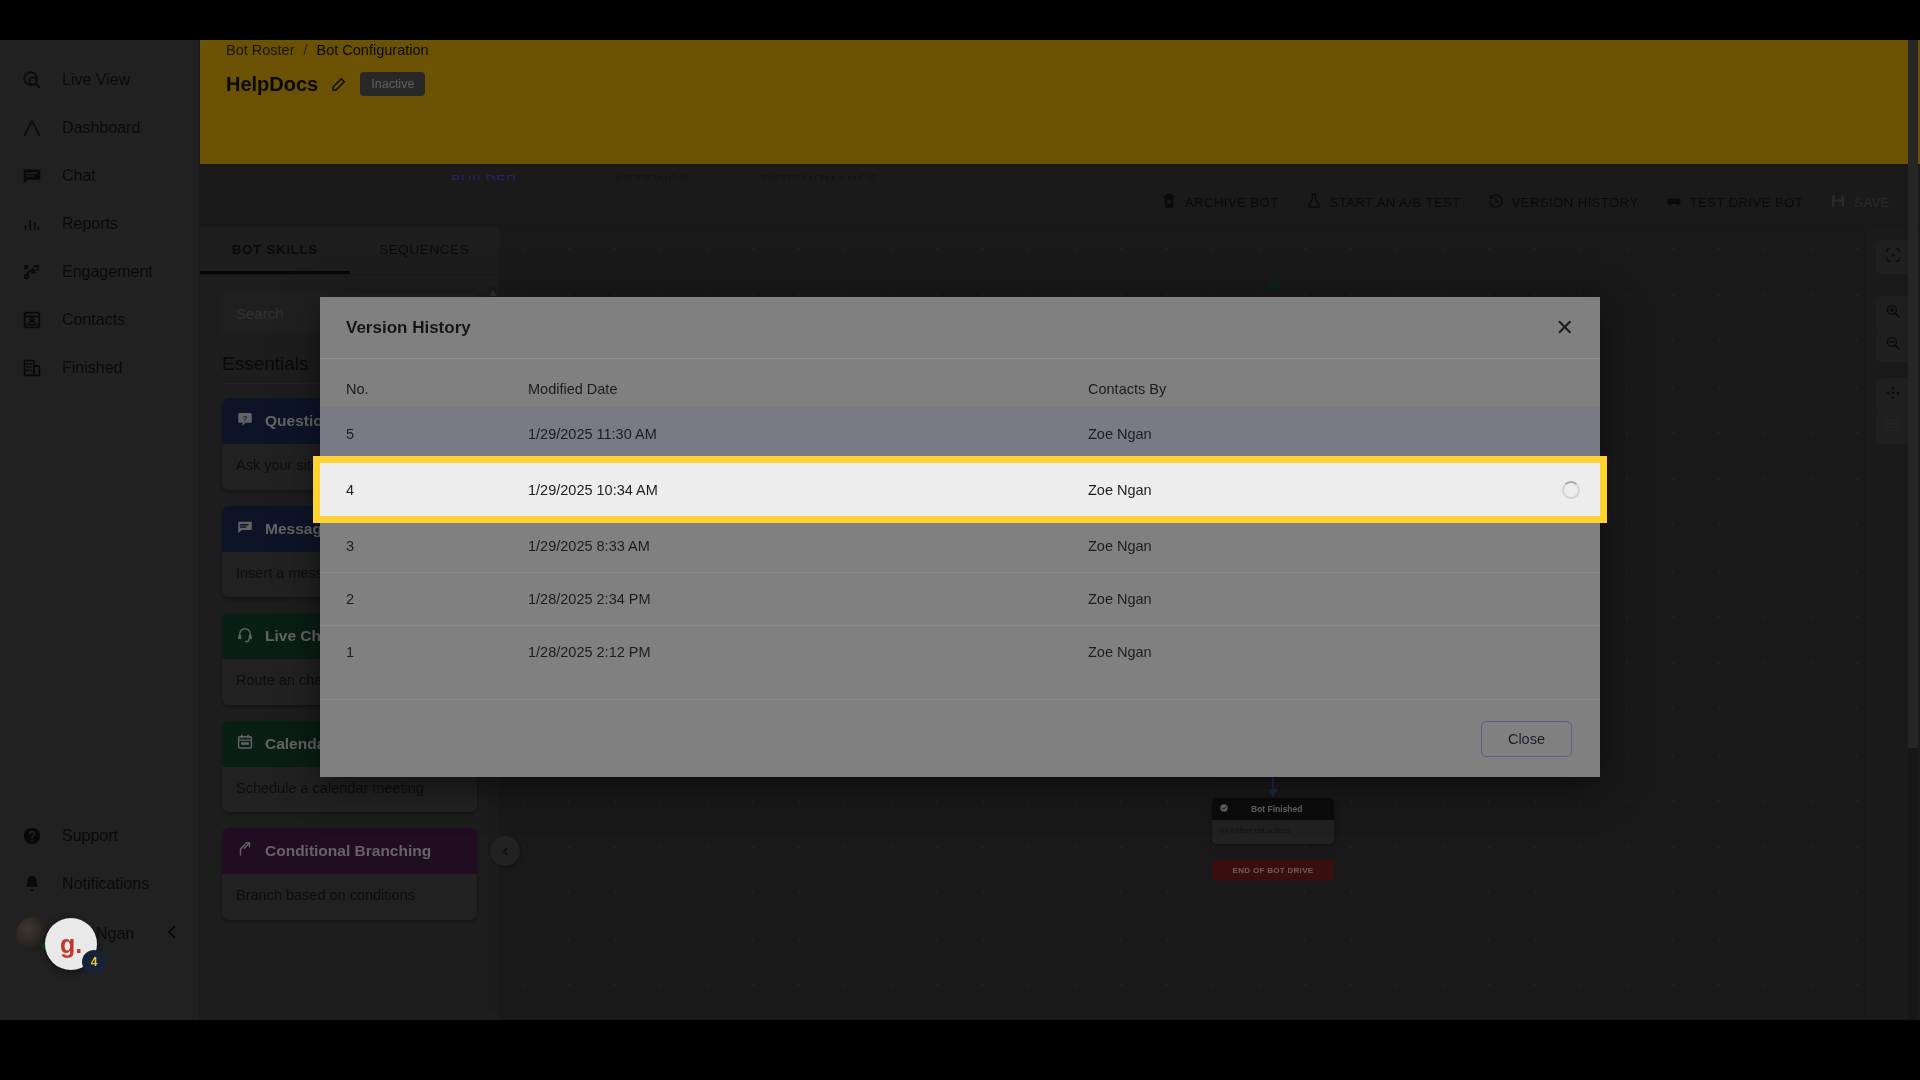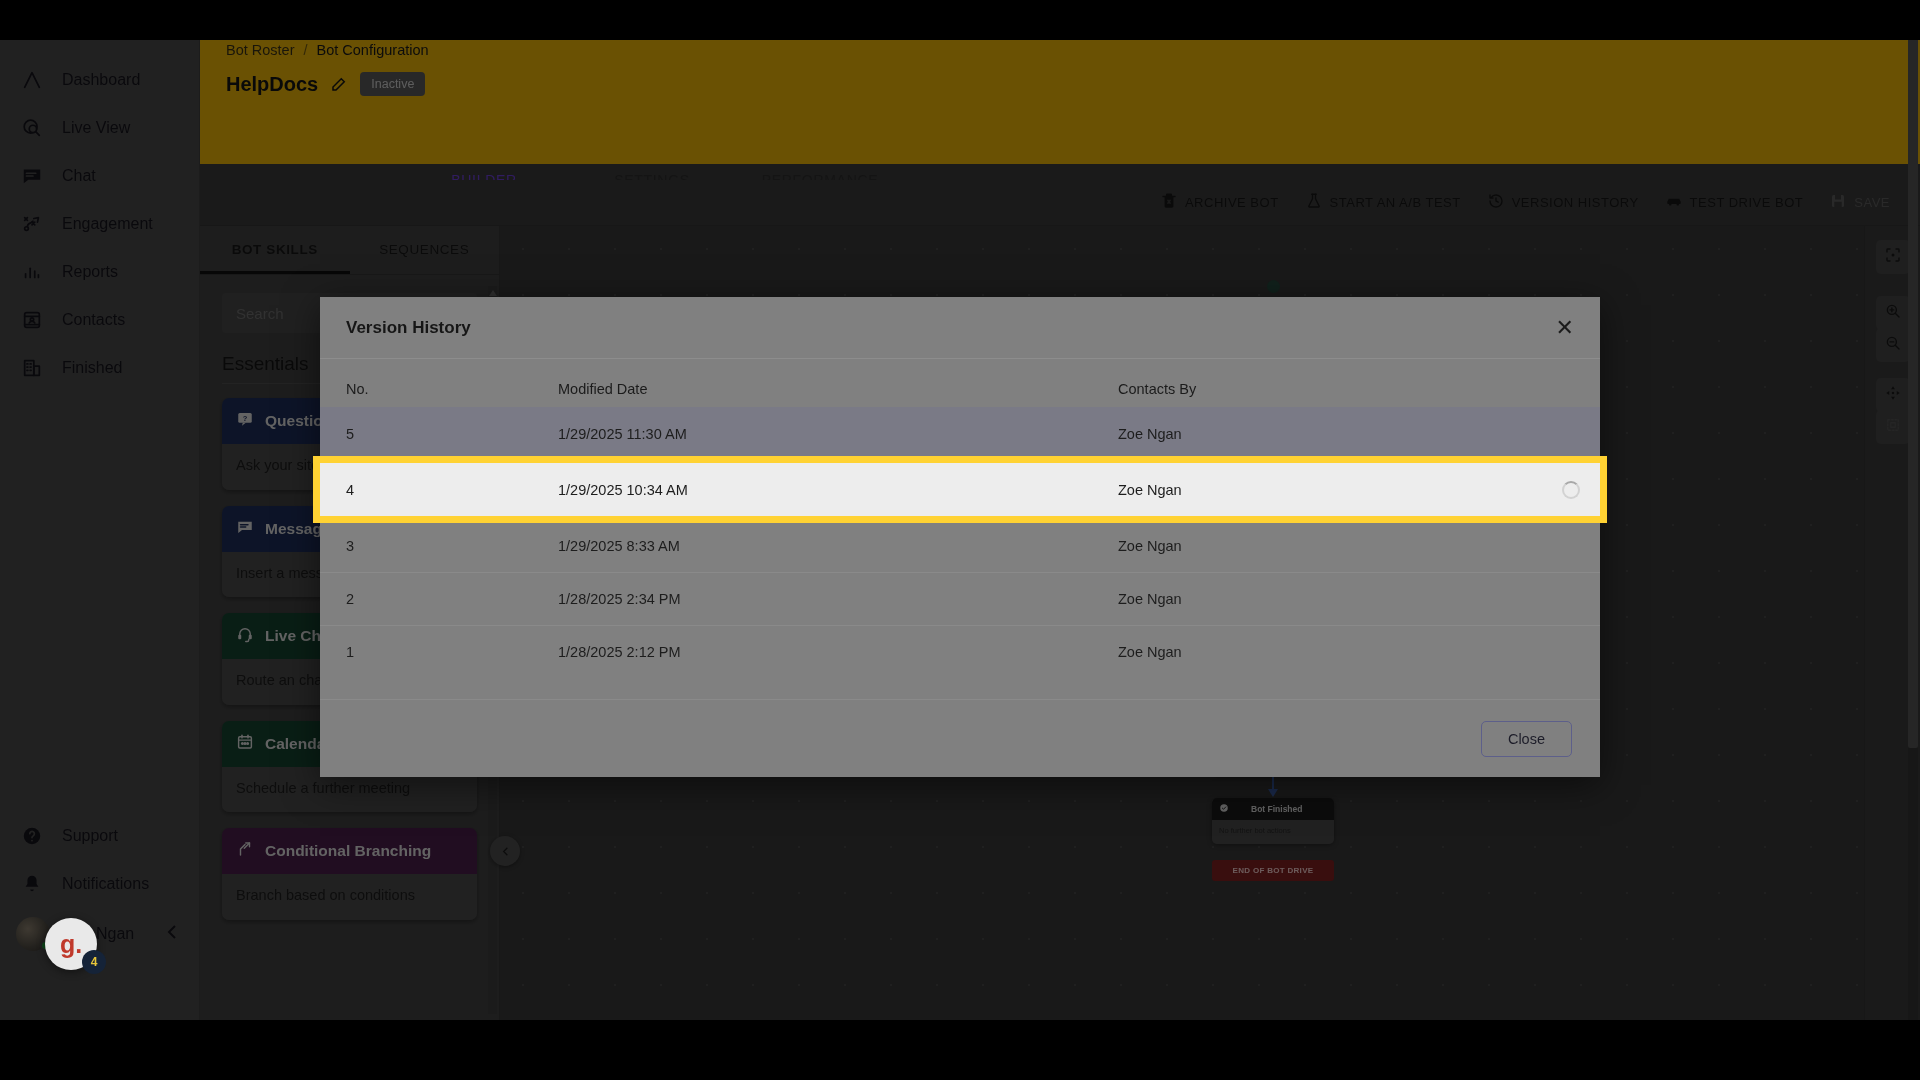--- a/index.html
+++ b/index.html
@@ -183,21 +183,21 @@
   
   #modal {
     position:absolute; left:320px; top:297px; width:1280px; height:480px;
     background:#808080; z-index:50; box-shadow:0 8px 34px rgba(0,0,0,.5);
   }
   #modalHead { height:62px; display:flex; align-items:center; justify-content:space-between; padding:0 26px; border-bottom:1px solid #8d8d8d; }
   #modalTitle { font-size:17px; font-weight:700; color:#161616; }
   #modalClose { font-size:22px; color:#1b1b1b; cursor:pointer; line-height:1; }
   #tblHead { display:flex; padding: 22px 26px 10px; font-size:14.5px; color:#1b1b1b; }
   .col-no { width:182px; }
-  .col-date { width:560px;margin-left:30px; }
+  .col-date { width:560px; }
   .col-by { flex:1; }
   .vrow { display:flex; align-items:center; height:53px; padding:0 26px; font-size:14.5px; color:#1d1d1d; cursor:pointer; }
   .vrow.sel-prev { background:#7a7a86; }
   .vrow.highlight {
     position:relative; background:#ededed; z-index:2;
     outline: 7px solid #ffd233; margin: 3px 0;
   }
   .vrow.border-top { border-top:1px solid #8a8a8a; }
   #modalFoot { position:absolute; left:0; right:0; bottom:0; height:78px; border-top:1px solid #8a8a8a; display:flex; align-items:center; justify-content:flex-end; padding-right:28px; }
   #closeBtn {
@@ -213,70 +213,70 @@
 </style>
 </head>
 <body>
 
 <div id="app">
 
   <div id="appLayer">
 
     <div id="sidebar">
       <div id="navTop">
-          <div class="nav-item">
-            <span class="ic">
-              <svg viewBox="0 0 24 24" fill="none" stroke="currentColor" stroke-width="1.9" stroke-linecap="round" stroke-linejoin="round">
-                <path d="M4 20 L12 4 L20 20" fill="none"></path>
-              </svg>
-            </span>
-            <span>Dashboard</span>
-          </div>
           <div class="nav-item">
             <span class="ic">
               <svg viewBox="0 0 24 24" fill="none" stroke="currentColor" stroke-width="1.9" stroke-linecap="round" stroke-linejoin="round">
                 <circle cx="10.5" cy="10.5" r="7"></circle>
                 <circle cx="13" cy="13" r="4" fill="#4b4b4b"></circle>
                 <line x1="16" y1="16" x2="20" y2="20"></line>
               </svg>
             </span>
             <span>Live View</span>
           </div>
           <div class="nav-item">
             <span class="ic">
               <svg viewBox="0 0 24 24" fill="none" stroke="currentColor" stroke-width="1.9" stroke-linecap="round" stroke-linejoin="round">
+                <path d="M4 20 L12 4 L20 20" fill="none"></path>
+              </svg>
+            </span>
+            <span>Dashboard</span>
+          </div>
+          <div class="nav-item">
+            <span class="ic">
+              <svg viewBox="0 0 24 24" fill="none" stroke="currentColor" stroke-width="1.9" stroke-linecap="round" stroke-linejoin="round">
                 <path d="M3 5h18v11H8l-5 4z" fill="currentColor" stroke="none"></path>
                 <line x1="6" y1="9" x2="16" y2="9" stroke="#4b4b4b"></line>
                 <line x1="6" y1="12" x2="13" y2="12" stroke="#4b4b4b"></line>
               </svg>
             </span>
             <span>Chat</span>
+          </div>
+          <div class="nav-item">
+            <span class="ic">
+              <svg viewBox="0 0 24 24" fill="none" stroke="currentColor" stroke-width="1.9" stroke-linecap="round" stroke-linejoin="round">
+                <line x1="5" y1="14" x2="5" y2="18"></line>
+                <line x1="10" y1="8" x2="10" y2="18"></line>
+                <line x1="15" y1="11" x2="15" y2="18"></line>
+                <line x1="19" y1="15" x2="19" y2="18"></line>
+              </svg>
+            </span>
+            <span>Reports</span>
           </div>
           <div class="nav-item">
             <span class="ic">
               <svg viewBox="0 0 24 24" fill="none" stroke="currentColor" stroke-width="1.9" stroke-linecap="round" stroke-linejoin="round">
                 <path d="M6 19a2 2 0 100-4 2 2 0 000 4z"></path>
                 <path d="M7 15c0-5 4-3 6-6"></path>
                 <path d="M14 6l5-1-1 5"></path>
                 <path d="M4 5l3 3M7 5L4 8"></path>
                 <path d="M12 10l3 3m0-3l-3 3"></path>
               </svg>
             </span>
             <span>Engagement</span>
-          </div>
-          <div class="nav-item">
-            <span class="ic">
-              <svg viewBox="0 0 24 24" fill="none" stroke="currentColor" stroke-width="1.9" stroke-linecap="round" stroke-linejoin="round">
-                <line x1="5" y1="14" x2="5" y2="18"></line>
-                <line x1="10" y1="8" x2="10" y2="18"></line>
-                <line x1="15" y1="11" x2="15" y2="18"></line>
-                <line x1="19" y1="15" x2="19" y2="18"></line>
-              </svg>
-            </span>
-            <span>Reports</span>
           </div>
           <div class="nav-item">
             <span class="ic">
               <svg viewBox="0 0 24 24" fill="none" stroke="currentColor" stroke-width="1.9" stroke-linecap="round" stroke-linejoin="round">
                 <rect x="4" y="4" width="16" height="16" rx="2"></rect>
                 <line x1="4" y1="8" x2="20" y2="8"></line>
                 <line x1="4" y1="17" x2="20" y2="17"></line>
                 <circle cx="12" cy="11.5" r="1.8"></circle>
                 <path d="M9 15.2c.6-1.2 1.7-1.8 3-1.8s2.4.6 3 1.8"></path>
               </svg>
@@ -451,21 +451,21 @@
                   <rect x="3.5" y="5" width="17" height="15" rx="1.6"></rect>
                   <line x1="3.5" y1="9.5" x2="20.5" y2="9.5"></line>
                   <line x1="8" y1="3" x2="8" y2="6.5"></line>
                   <line x1="16" y1="3" x2="16" y2="6.5"></line>
                   <circle cx="8.5" cy="14" r="1.1" fill="currentColor"></circle>
                   <circle cx="12" cy="14" r="1.1" fill="currentColor"></circle>
                   <circle cx="15.5" cy="14" r="1.1" fill="currentColor"></circle>
                 </svg></span>
               <span>Calendar Invite</span>
             </div>
-            <div class="cbody">Schedule a further meeting</div>
+            <div class="cbody">Schedule a calendar meeting</div>
           </div>
           <div class="card">
             <div class="chead" style="background:#4a1d4a">
               <span><svg viewBox="0 0 24 24" fill="none" stroke="currentColor" stroke-width="1.9" stroke-linecap="round" stroke-linejoin="round">
                   <path d="M6 20V12L12 6"></path>
                   <path d="M18 4l-7 7"></path>
                   <polyline points="18 9 18 4 13 4"></polyline>
                 </svg></span>
               <span>Conditional Branching</span>
             </div>

